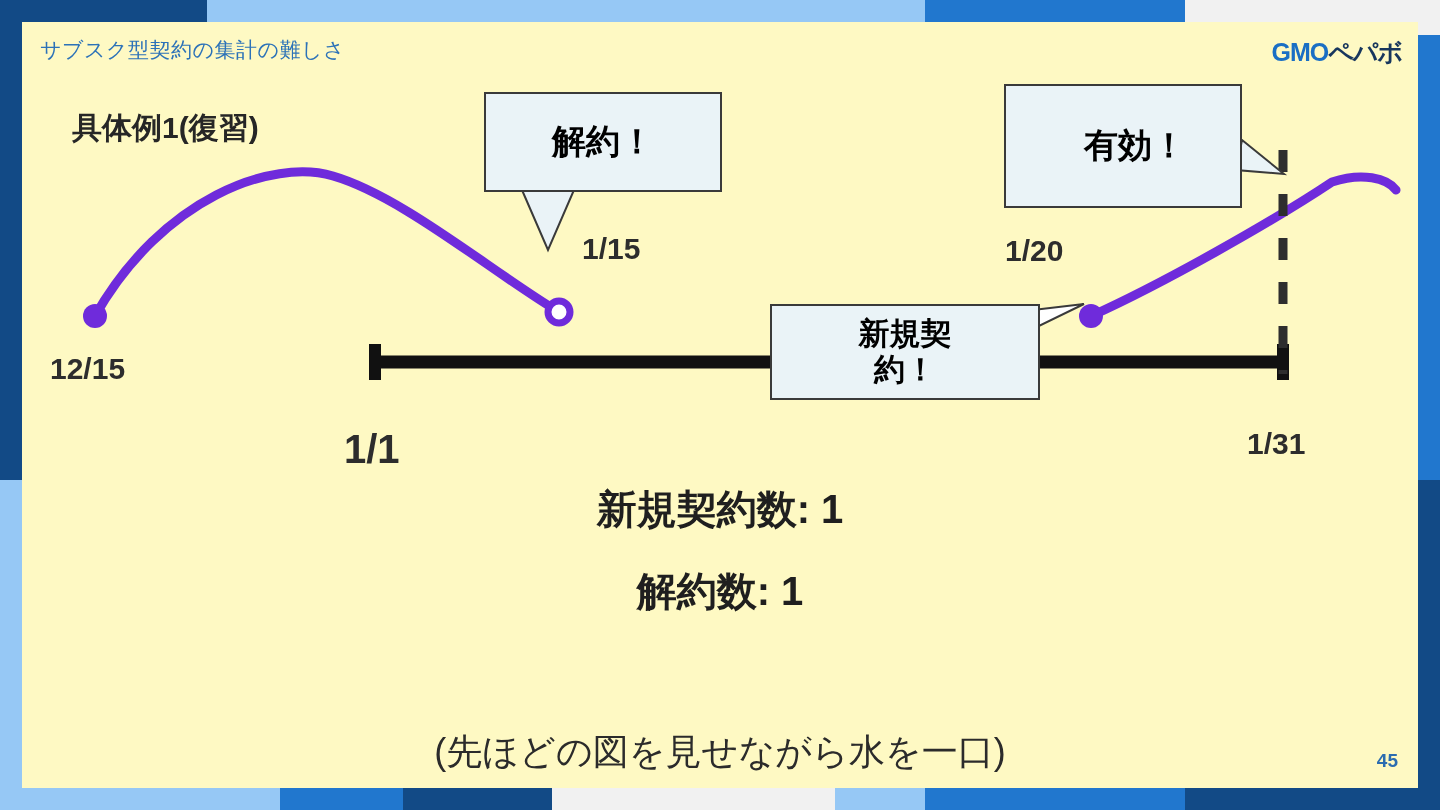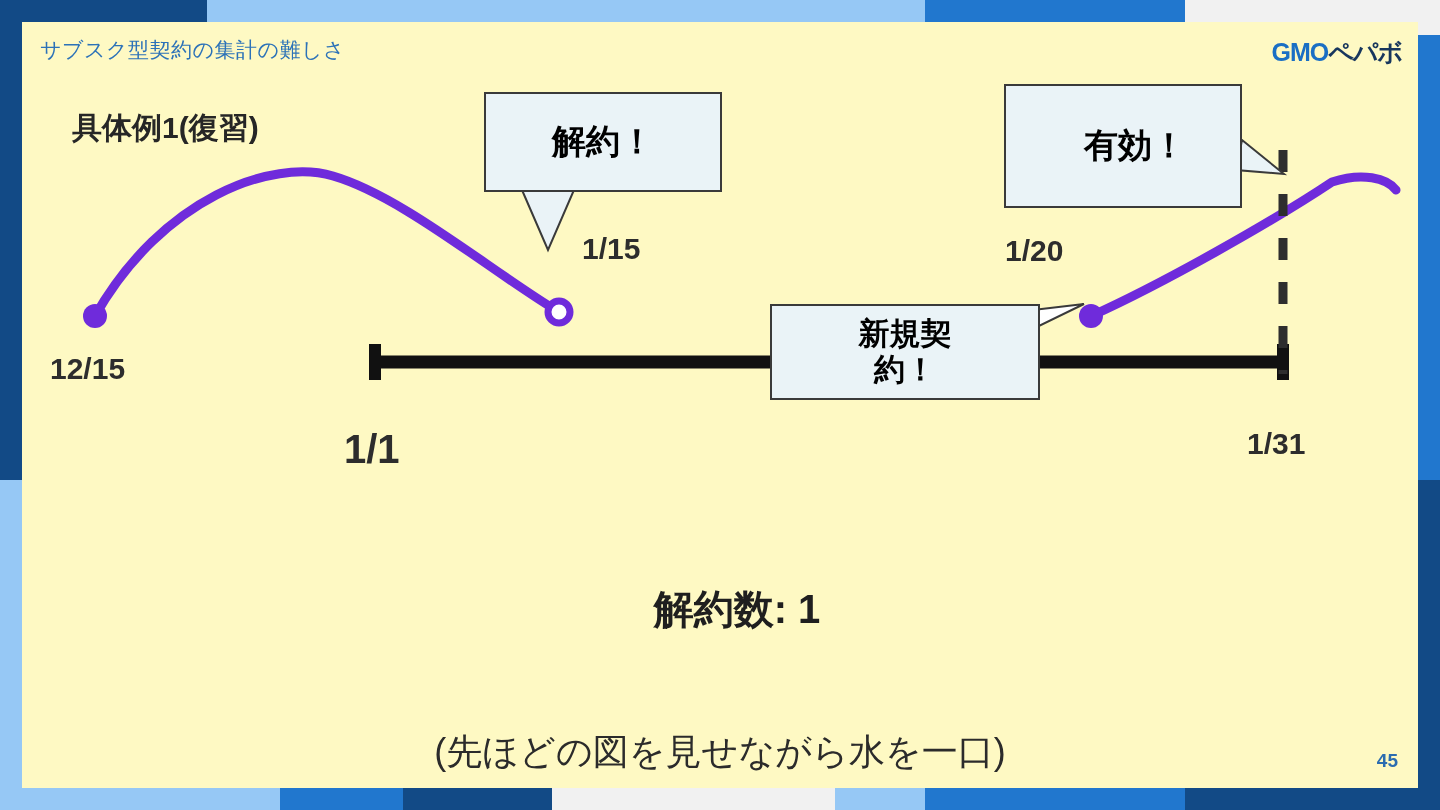--- a/index.html
+++ b/index.html
@@ -138,21 +138,21 @@
 
   
   .summary {
     position: absolute;
     left: 0;
     width: 1396px;
     text-align: center;
     color: #1f1f1f;
   }
   .sum1 { top: 460px; font-size: 40px; font-weight: bold; }
-  .sum2 { top: 560px; font-size: 40px; font-weight: bold; padding-left: 17px; }
+  .sum2 { top: 542px; font-size: 40px; font-weight: bold; }
   .sum3 { top: 624px; font-size: 40px; font-weight: bold; }
   .sum4 { top: 706px; font-size: 36px; font-weight: normal; color: #2b2b2b; }
 
   .page-num {
     position: absolute;
     right: 20px;
     bottom: 16px;
     font-size: 19px;
     font-weight: bold;
     color: #2b6cb0;
@@ -228,18 +228,19 @@
       <span>有効！</span>
     </div>
 
     <div class="bubble bubble-shinki">
       <span>
         <span>新規契</span><br>
         <span>約！</span>
       </span>
     </div>
 
+    <div class="summary sum1">新規契約数: 1</div>
     <div class="summary sum2">解約数: 1</div>
     <div class="summary sum4">(先ほどの図を見せながら水を一口)</div>
 
     <div class="page-num">45</div>
   </div>
 </div>
 
 </body></html>

